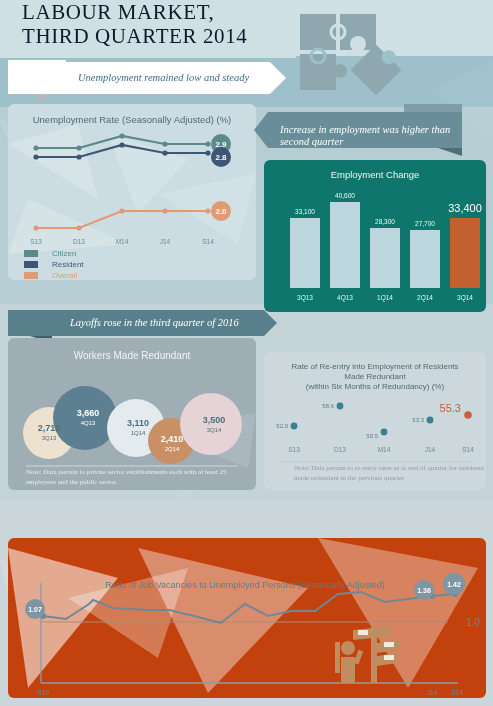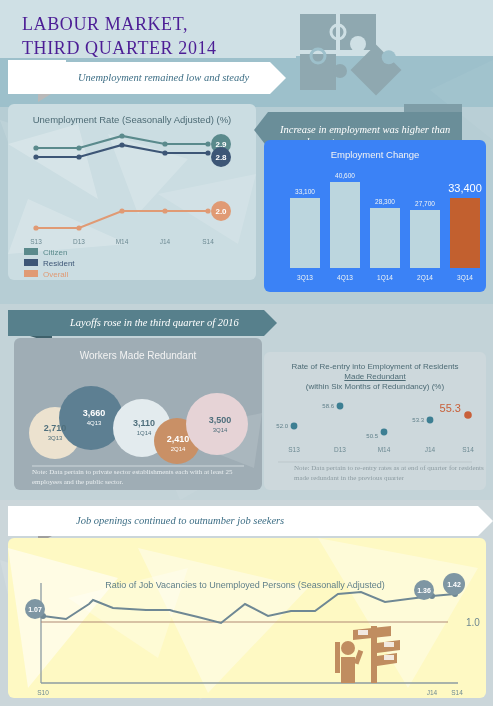--- a/index.html
+++ b/index.html
@@ -18,24 +18,24 @@
   .bg-mid     { position:absolute; left:0; top:107px;width:493px; height:197px; background:#b6cdd4; }
   .bg-mid2    { position:absolute; left:0; top:304px;width:493px; height:196px; background:#c3d3d8; }
   .bg-bot     { position:absolute; left:0; top:500px;width:493px; height:206px; background:#cbd6da; }
 
   
   .poly { position:absolute; opacity:.30; pointer-events:none; }
 
   
   .title-band { position:absolute; left:0; top:6px; width:296px; height:52px; background:#cfe0e5; }
   .title {
-    position:absolute; left:22px; top:12px; width:300px;
+    position:absolute; left:22px; top:0; width:300px;
     font-family:"Liberation Serif", serif;
-    font-size:18px; line-height:24px; letter-spacing:.6px;
-    color:#4c1d95;
+    font-size:21px; line-height:24px; letter-spacing:.6px;
+    color:#0f172a;
   }
   .puzzle { position:absolute; left:292px; top:8px; }
 
   
   .ribbon { position:absolute; }
   .ribbon .body {
     position:absolute; left:0; top:0; height:100%;
     display:flex; align-items:center;
   }
   .ribbon .txt {
@@ -106,36 +106,36 @@
     border-top:15px solid transparent; border-bottom:15px solid transparent;
     border-left:15px solid #fff;
   }
   #banner5 .txt { color:#3d6e85; padding-left:68px; }
   #banner5 .tail { left:30px; top:30px;
     border-left:14px solid #9f9f9f; border-bottom:7px solid transparent; }
 
   
   .card { position:absolute; border-radius:6px; overflow:hidden; }
   #card-unemp   { left:8px;   top:104px; width:248px; height:176px; background:#cbdde2; }
-  #card-empchg  { left:264px; top:140px; width:222px; height:152px; background:#3b82f6; }
-  #card-redun   { left:8px;   top:338px; width:248px; height:152px; background:#9fadb5;margin-left:6px; }
+  #card-empchg  { left:264px; top:160px; width:222px; height:152px; background:#0f766e; }
+  #card-redun   { left:8px;   top:338px; width:248px; height:152px; background:#9fadb5; }
   #card-reentry { left:264px; top:352px; width:222px; height:138px; background:#cdd8dc; }
-  #card-ratio   { left:8px;   top:538px; width:478px; height:160px; background:#fef9c3; }
+  #card-ratio   { left:8px;   top:538px; width:478px; height:160px; background:#c2410c; }
 
   .card-title {
     position:absolute; width:100%; text-align:center;
     font-size:9.5px; color:#4d6b75;
   }
   .card-title.white { color:#f3f3f3; }
 
   
   svg { display:block; }
 
   .legend { position:absolute; left:24px; top:248px; font-size:8px; }
-  .legend-row { display:flex; align-items:flex-start; height:10px; margin-bottom:1px; }
+  .legend-row { display:flex; align-items:center; height:10px; margin-bottom:1px;gap:9px; }
   .legend-sw { width:14px; height:7px; margin-right:5px; }
   .legend-lb { font-size:8px; }
 
   .axis-lbl { font-size:6.5px; fill:#6d8a93; font-family:"Liberation Sans",sans-serif; }
   .axis-lbl-dk { font-size:6.5px; fill:#eef3f4; font-family:"Liberation Sans",sans-serif; }
   .bar-lbl { font-size:6.5px; fill:#f0f4f5; font-family:"Liberation Sans",sans-serif; }
   .bar-lbl-big { font-size:11px; fill:#ffffff; font-family:"Liberation Sans",sans-serif; }
   .bub-val { font-size:9px; font-weight:bold; font-family:"Liberation Sans",sans-serif; }
   .bub-per { font-size:6px; font-family:"Liberation Sans",sans-serif; }
   .pt-lbl  { font-size:6px; fill:#5f7f89; font-family:"Liberation Sans",sans-serif; }
@@ -335,21 +335,21 @@
       <text class="bub-per" x="206" y="94" text-anchor="middle" fill="#4f6f7c">3Q14</text>
 
       <line x1="18" y1="128" x2="230" y2="128" stroke="#cfd8dc" stroke-width="1"></line>
     </svg>
     <div class="note" style="left:18px; top:130px; width:215px;">Note: Data pertain to private sector establishments each with at least 25 employees and the public sector.</div>
   </div>
 
 
   <div class="card" id="card-reentry">
     <div class="card-title" style="top:10px; font-size:8px;">Rate of Re-entry into Employment of Residents</div>
-    <div class="card-title" style="top:20px; font-size:8px;text-decoration:underline;">Made Redundant</div>
+    <div class="card-title" style="top:20px; font-size:8px;">Made Redundant</div>
     <div class="card-title" style="top:30px; font-size:8px;">(within Six Months of Redundancy) (%)</div>
     <svg width="222" height="138" viewBox="0 0 222 138">
       <circle cx="30" cy="74" r="3.4" fill="#3d7f93"></circle>
       <circle cx="76" cy="54" r="3.4" fill="#3d7f93"></circle>
       <circle cx="120" cy="80" r="3.4" fill="#3d7f93"></circle>
       <circle cx="166" cy="68" r="3.4" fill="#3d7f93"></circle>
       <circle cx="204" cy="63" r="3.8" fill="#c8603a"></circle>
 
       <text class="pt-lbl" x="24" y="76" text-anchor="end">52.0</text>
       <text class="pt-lbl" x="70" y="56" text-anchor="end">58.6</text>
@@ -361,28 +361,20 @@
       <text class="axis-lbl" x="76" y="100" text-anchor="middle">D13</text>
       <text class="axis-lbl" x="120" y="100" text-anchor="middle">M14</text>
       <text class="axis-lbl" x="166" y="100" text-anchor="middle">J14</text>
       <text class="axis-lbl" x="204" y="100" text-anchor="middle">S14</text>
 
       <line x1="14" y1="110" x2="208" y2="110" stroke="#bcc7cb" stroke-width="1"></line>
     </svg>
     <div class="note dark" style="left:14px; top:112px; width:200px;">Note: Data pertain to re-entry rates as at end of quarter for residents made redundant in the previous quarter</div>
   </div>
 
-  <div class="ribbon" id="banner5">
-    <div class="bg"></div>
-      <div class="arrow"></div>
-      <div class="tail"></div>
-    <div class="body">
-        <div class="txt">Job openings continued to outnumber job seekers</div>
-      </div>
-  </div>
 
   <div class="card" id="card-ratio">
     <svg width="478" height="160" viewBox="0 0 478 160">
       <polygon points="0,10 110,40 20,150" fill="#ffffff" opacity=".55"></polygon>
       <polygon points="130,10 300,50 200,155" fill="#ffffff" opacity=".4"></polygon>
       <polygon points="310,0 470,30 400,150" fill="#ffffff" opacity=".35"></polygon>
       <polygon points="60,60 180,30 150,120" fill="#ffffff" opacity=".3"></polygon>
 
       <text x="237" y="50" text-anchor="middle" font-size="9" fill="#5f7f89" font-family="Liberation Sans,sans-serif">Ratio of Job Vacancies to Unemployed Persons (Seasonally Adjusted)</text>
 

